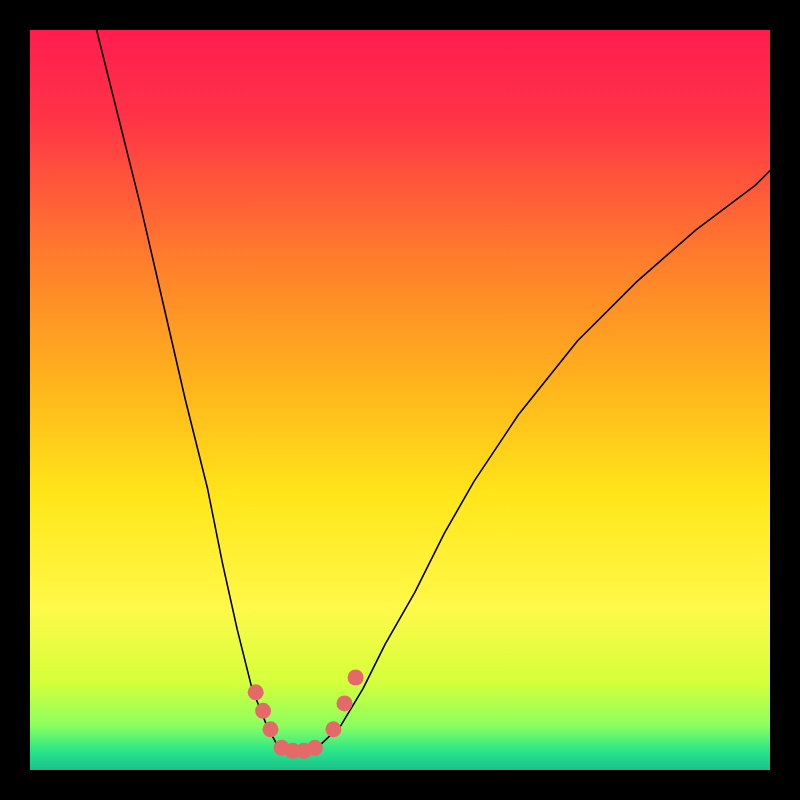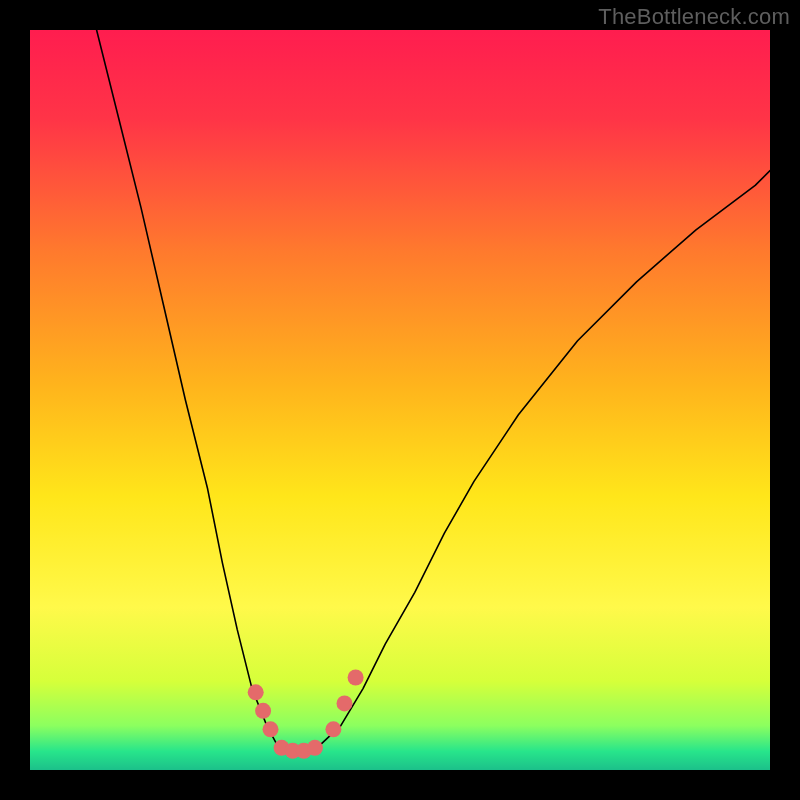--- a/index.html
+++ b/index.html
@@ -37,21 +37,20 @@
   svg {
     display: block;
     width: 740px;
     height: 740px;
   }
 </style>
 </head>
 <body>
 
 <div class="outer">
-  <div class="watermark">TheBottleneck.com</div>
   <div class="plot-wrap">
     <svg id="chart-svg" viewBox="0 0 740 740">
       <defs>
         <linearGradient id="bg-grad" x1="0" y1="0" x2="0" y2="1">
             <stop offset="0%" stop-color="#ff1d4f"></stop>
             <stop offset="12%" stop-color="#ff3447"></stop>
             <stop offset="30%" stop-color="#ff7a2d"></stop>
             <stop offset="48%" stop-color="#ffb41c"></stop>
             <stop offset="63%" stop-color="#ffe61a"></stop>
             <stop offset="78%" stop-color="#fff94a"></stop>

